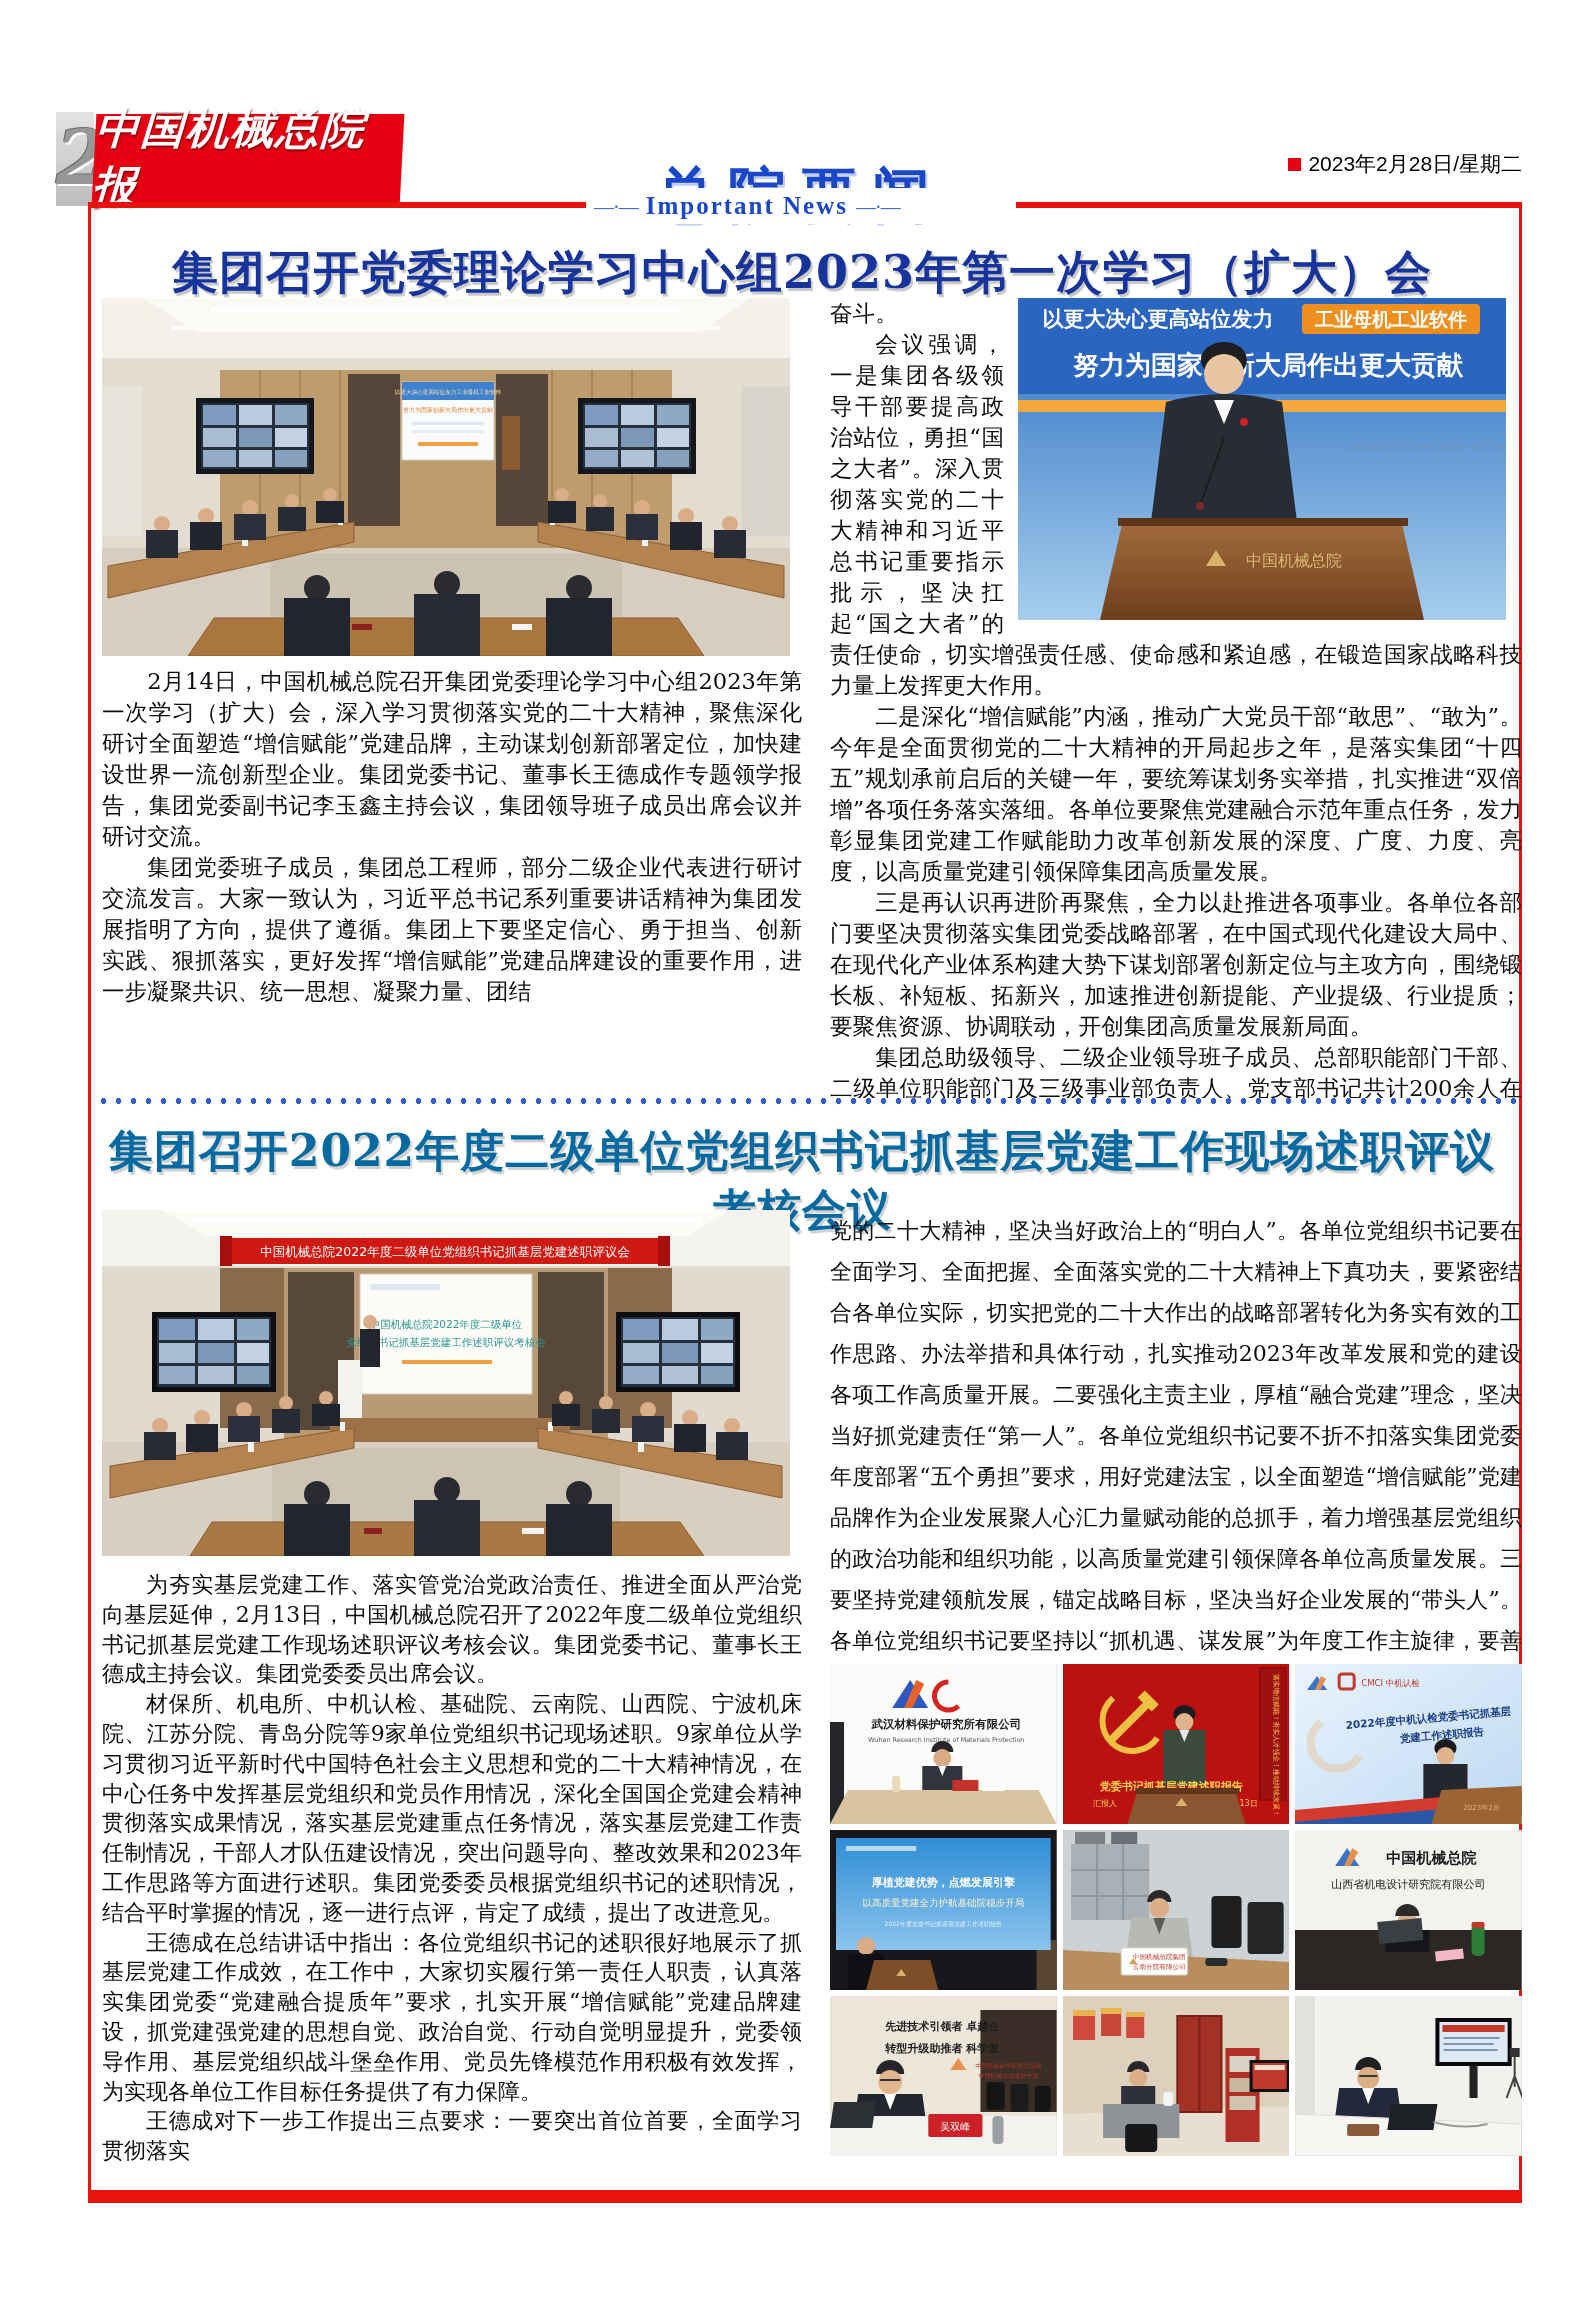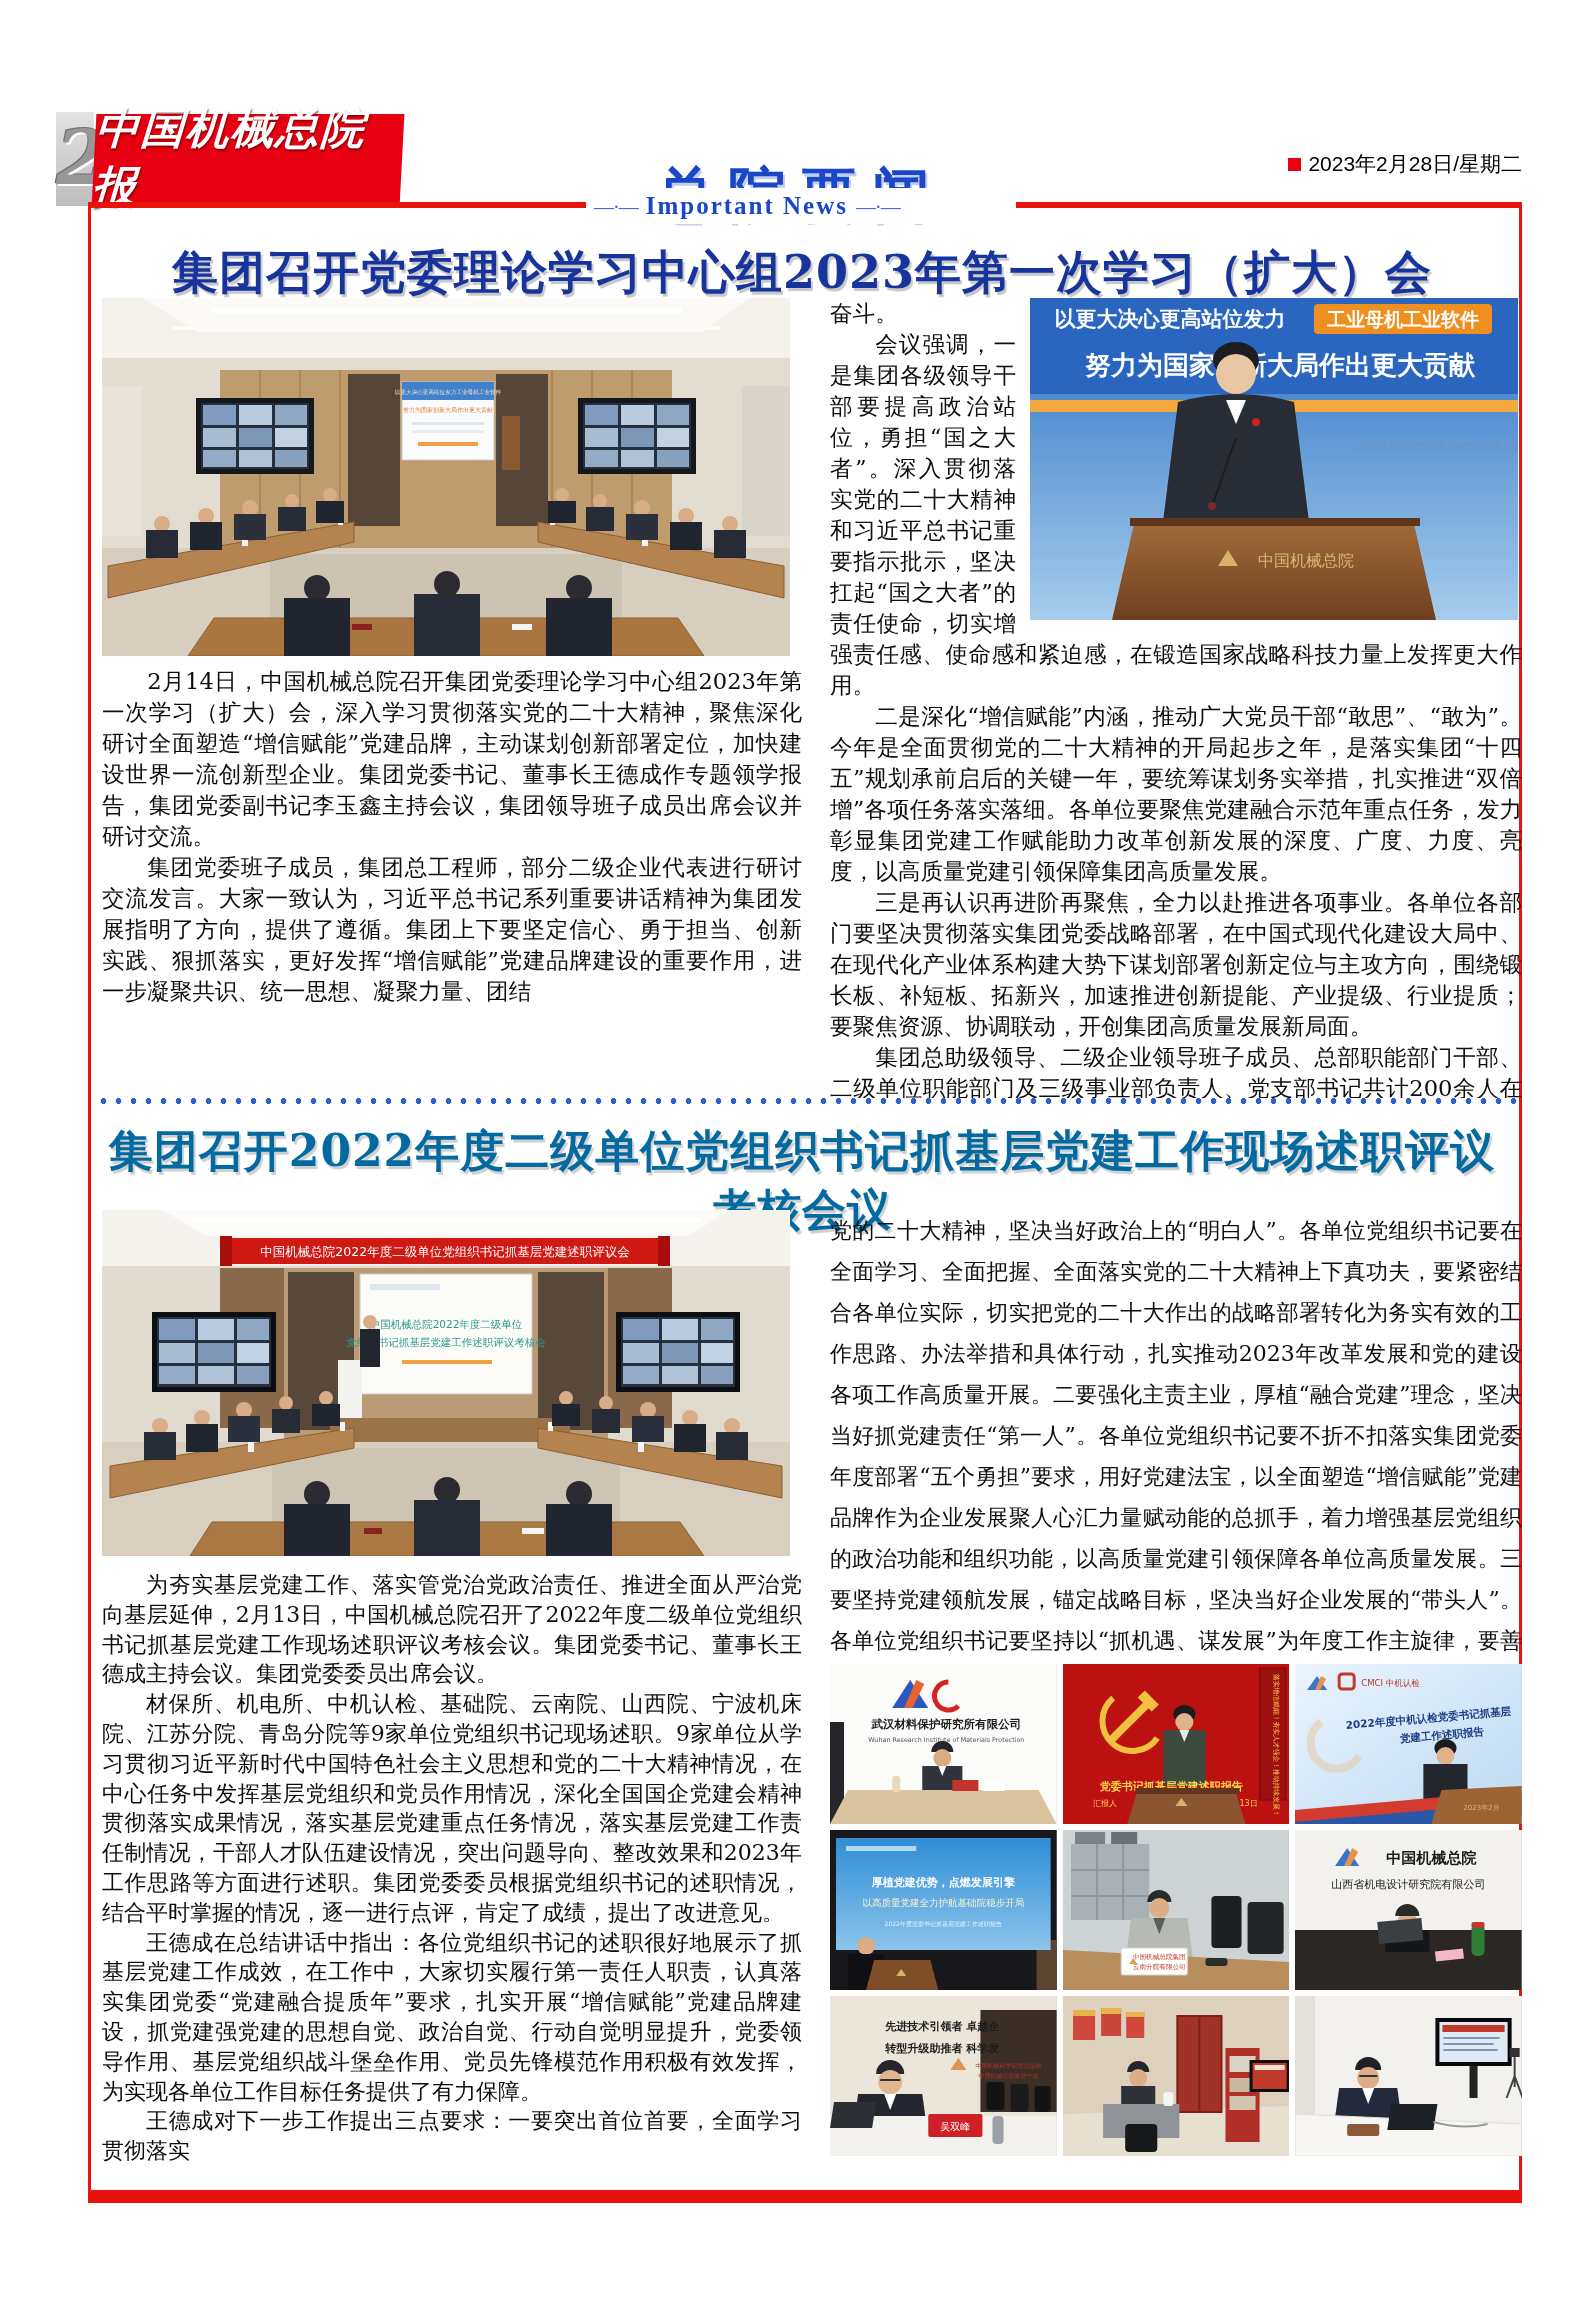--- a/index.html
+++ b/index.html
@@ -69,21 +69,21 @@
   
   #dotline{
     left:96px;top:1097px;width:1424px;height:8px;z-index:2;
     background-image:radial-gradient(circle,#2f5fd0 2.7px,rgba(0,0,0,0) 3.1px);
     background-size:15px 8px;background-repeat:repeat-x;background-position:0 50%;
   }
   
   .ph{display:block;z-index:2;background:#ddd}
   #photoA{left:102px;top:298px;width:688px;height:358px}
   #photoC{left:102px;top:1210px;width:688px;height:346px}
-  #photoB-wrap{float:right;width:488px;height:322px;margin:0 4px 9px 14px}
+  #photoB-wrap{float:right;width:488px;height:322px;margin:0 16px 9px 14px}
   
   #pgrid{
     margin-top:8px;display:grid;grid-template-columns:repeat(3,1fr);
     grid-auto-rows:160px;gap:6px;
   }
   #pgrid .cell{overflow:hidden;background:#ccc}
   #pgrid svg{display:block;width:100%;height:160px}
   svg text{font-family:"DejaVu Sans","Liberation Sans",sans-serif}
 </style>
 </head>

